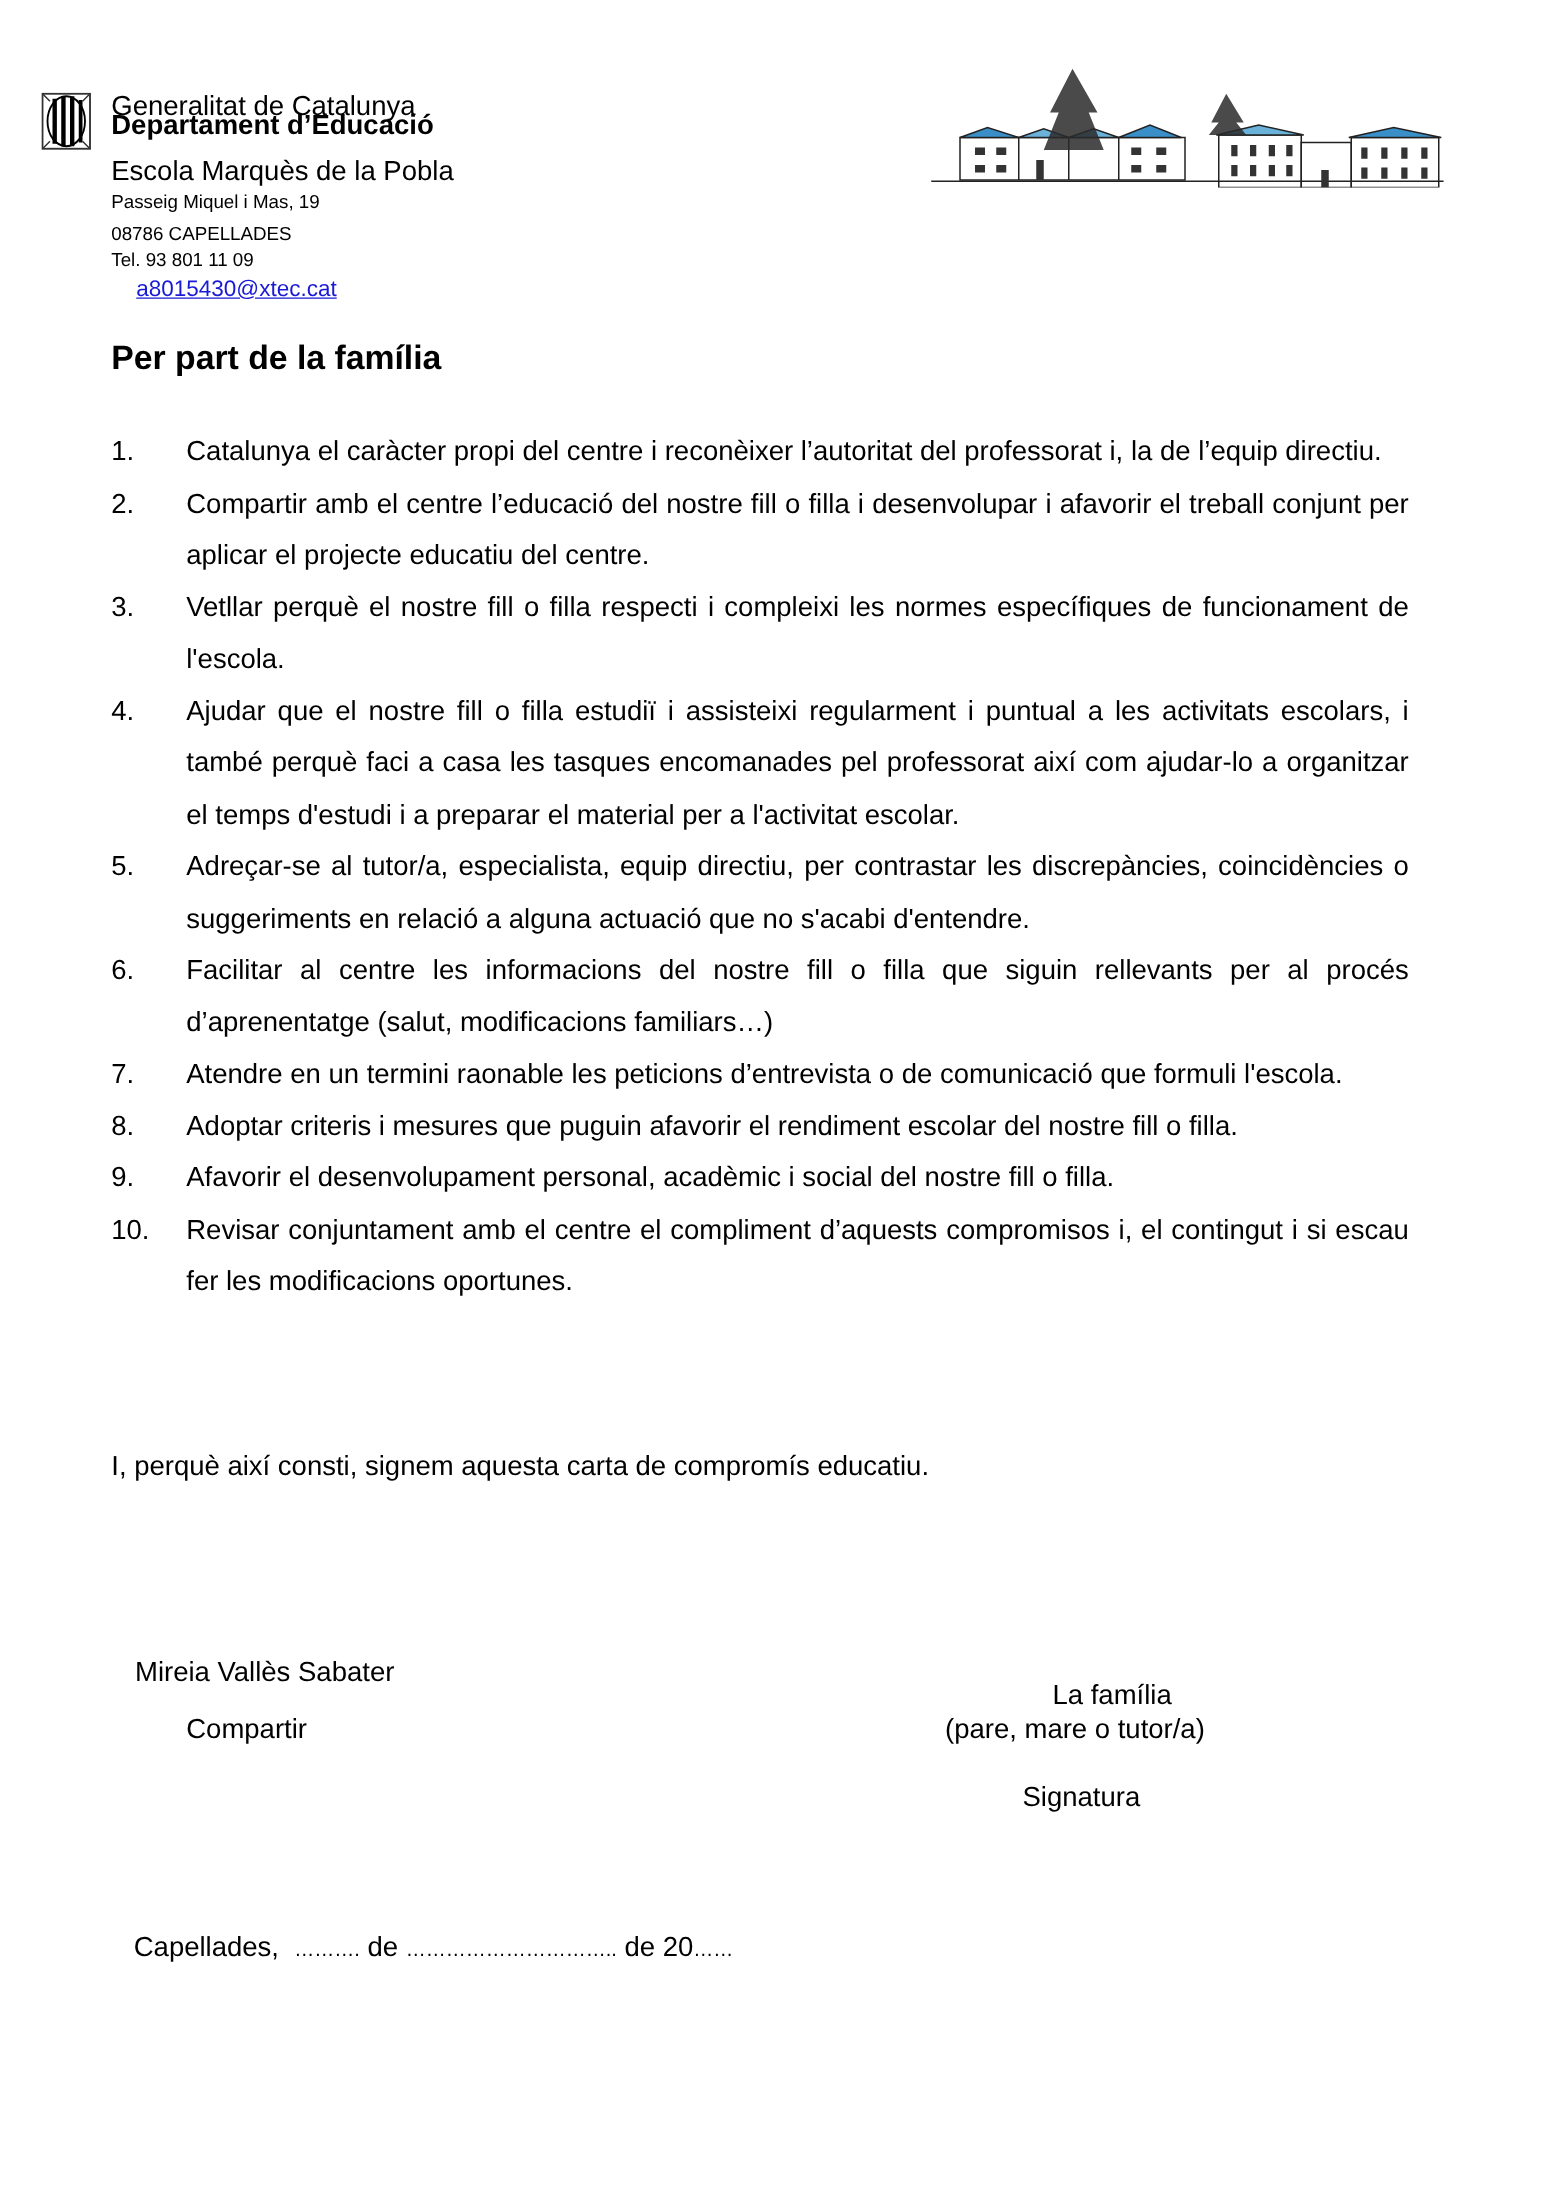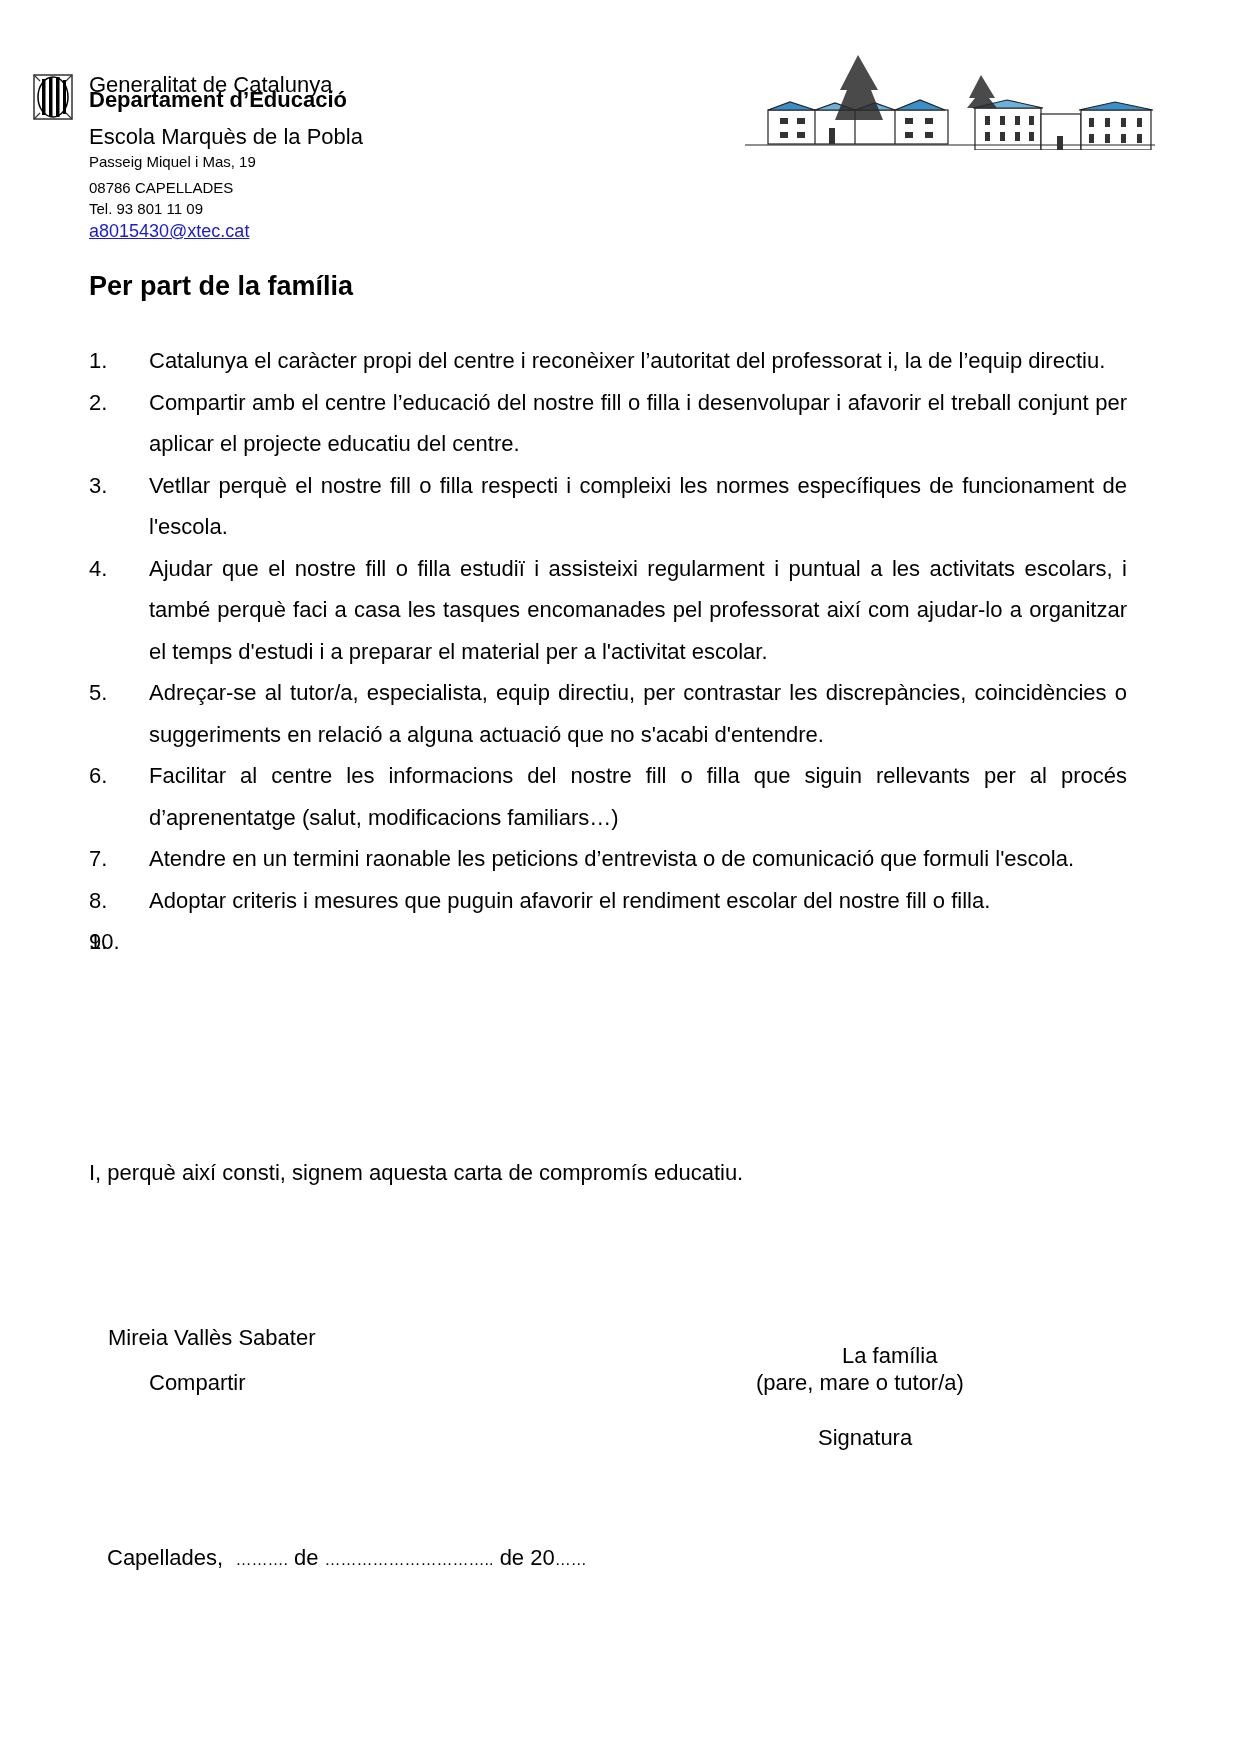--- a/index.html
+++ b/index.html
@@ -9,21 +9,21 @@
 
   
   .crest { left: 33px; top: 74px; width: 40px; height: 46px; }
   .hdr-line { left: 89px; white-space: nowrap; }
   .h1 { top: 72px; font-size: 22px; }
   .h2 { top: 87px; font-size: 22px; font-weight: bold; }
   .h3 { top: 124px; font-size: 22px; }
   .h4 { top: 153px; font-size: 15px; }
   .h5 { top: 179px; font-size: 15px; }
   .h6 { top: 200px; font-size: 15px; }
-  .h7 { top: 221px; font-size: 18px; color: #1a1ad6; text-decoration: underline; }
+  .h7 { top: 221px; font-size: 18px; color: #1a1ad6; text-decoration: underline; margin-left: 20px; }
 
   .illus { left: 735px; top: 40px; width: 420px; height: 110px; }
 
   
   .title { left: 89px; top: 271px; font-size: 27px; font-weight: bold; }
 
   
   .list { left: 89px; top: 340px; width: 1038px; }
   .item { position: relative; padding-left: 60px; font-size: 22px; line-height: 41.5px;
           text-align: justify; }
@@ -123,22 +123,22 @@
 
 <div class="abs list">
   <div class="item"><span class="num">1.</span><span>Catalunya el caràcter propi del centre i reconèixer l’autoritat del professorat i, la de l’equip directiu.</span></div>
   <div class="item"><span class="num">2.</span><span>Compartir amb el centre l’educació del nostre fill o filla i desenvolupar i afavorir el treball conjunt per aplicar el projecte educatiu del centre.</span></div>
   <div class="item"><span class="num">3.</span><span>Vetllar perquè el nostre fill o filla respecti i compleixi les normes específiques de funcionament de l'escola.</span></div>
   <div class="item"><span class="num">4.</span><span>Ajudar que el nostre fill o filla estudiï i assisteixi regularment i puntual a les activitats escolars, i també perquè faci a casa les tasques encomanades pel professorat així com ajudar-lo a organitzar el temps d'estudi i a preparar el material per a l'activitat escolar.</span></div>
   <div class="item"><span class="num">5.</span><span>Adreçar-se al tutor/a, especialista, equip directiu, per contrastar les discrepàncies, coincidències o suggeriments en relació a alguna actuació que no s'acabi d'entendre.</span></div>
   <div class="item"><span class="num">6.</span><span>Facilitar al centre les informacions del nostre fill o filla que siguin rellevants per al procés d’aprenentatge (salut, modificacions familiars…)</span></div>
   <div class="item"><span class="num">7.</span><span>Atendre en un termini raonable les peticions d’entrevista o de comunicació que formuli l'escola.</span></div>
   <div class="item"><span class="num">8.</span><span>Adoptar criteris i mesures que puguin afavorir el rendiment escolar del nostre fill o filla.</span></div>
-  <div class="item"><span class="num">9.</span></div>
-  <div class="item"><span class="num">10.</span></div>
+  <div class="item"><span class="num">9.</span><span>Afavorir el desenvolupament personal, acadèmic i social del nostre fill o filla.</span></div>
+  <div class="item"><span class="num">10.</span><span>Revisar conjuntament amb el centre el compliment d’aquests compromisos i, el contingut i si escau fer les modificacions oportunes.</span></div>
 </div>
 
 <div class="abs closing">I, perquè així consti, signem aquesta carta de compromís educatiu.</div>
 
 <div class="abs sig s1">Mireia Vallès Sabater</div>
 <div class="abs sig s2">Compartir</div>
 <div class="abs sig s3">La família</div>
 <div class="abs sig s4">(pare, mare o tutor/a)</div>
 <div class="abs sig s5">Signatura</div>
 

